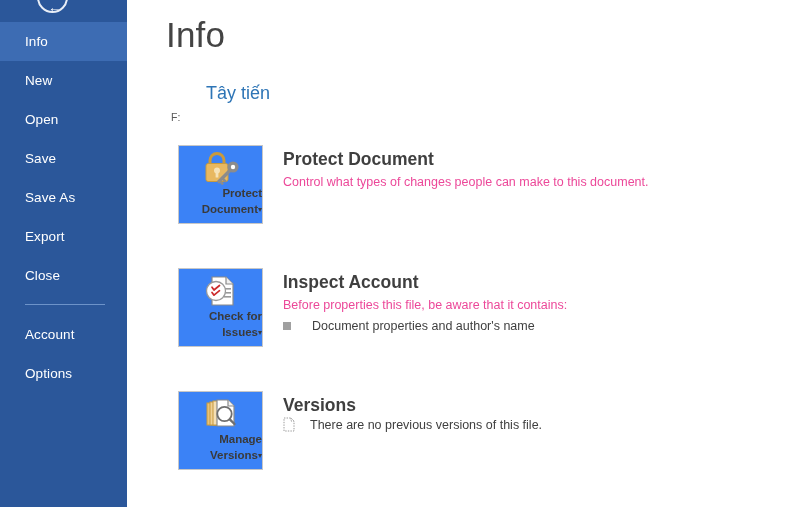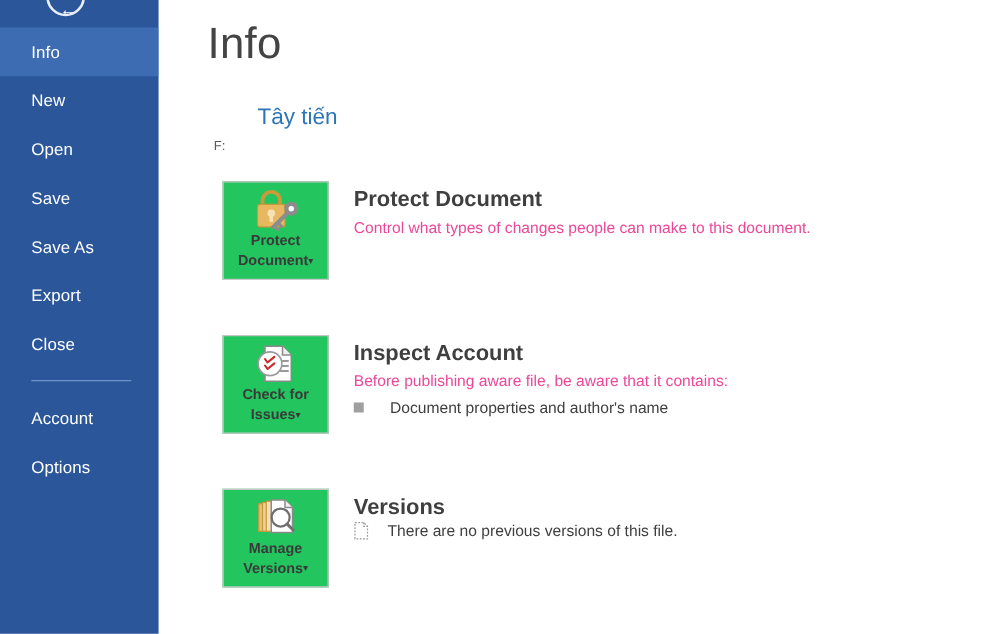--- a/index.html
+++ b/index.html
@@ -136,24 +136,24 @@
   #section-inspect { top: 268px; }
   #section-versions { top: 391px; }
 
   .big-button {
     position: absolute;
     left: 51px;
     top: 0;
     width: 85px;
     height: 79px;
     border: 1px solid #c7c7c7;
-    background: #22c55e;
+    background: #3b82f6;
     box-sizing: border-box;
     cursor: pointer;
-    text-align: center;
+    text-align: right;
   }
   .big-button .icon-wrap {
     position: absolute;
     left: 0;
     top: 5px;
     width: 83px;
     height: 34px;
   }
   .big-button .btn-label {
     position: absolute;
@@ -326,21 +326,21 @@
             <path d="M33 18.4 L35 21.2 L40.5 16.7" fill="none" stroke="#cc2b2b" stroke-width="1.7" stroke-linecap="round" stroke-linejoin="round"></path>
           </svg>
         </div>
         <div class="btn-label">
           <span>Check for</span><br>
           <span>Issues</span><span class="caret">▾</span>
         </div>
       </div>
 
       <div class="section-heading">Inspect Account</div>
-      <div class="section-desc">Before publishing aware file, be aware that it contains:</div>
+      <div class="section-desc">Before properties this file, be aware that it contains:</div>
       <div class="detail-row">
         <span class="bullet-square"></span><span>Document properties and author's name</span>
       </div>
     </div>
 
     <div class="section" id="section-versions">
 
       <div class="big-button">
         <div class="icon-wrap">
           <svg width="83" height="34" viewBox="0 0 83 34" xmlns="http://www.w3.org/2000/svg">

